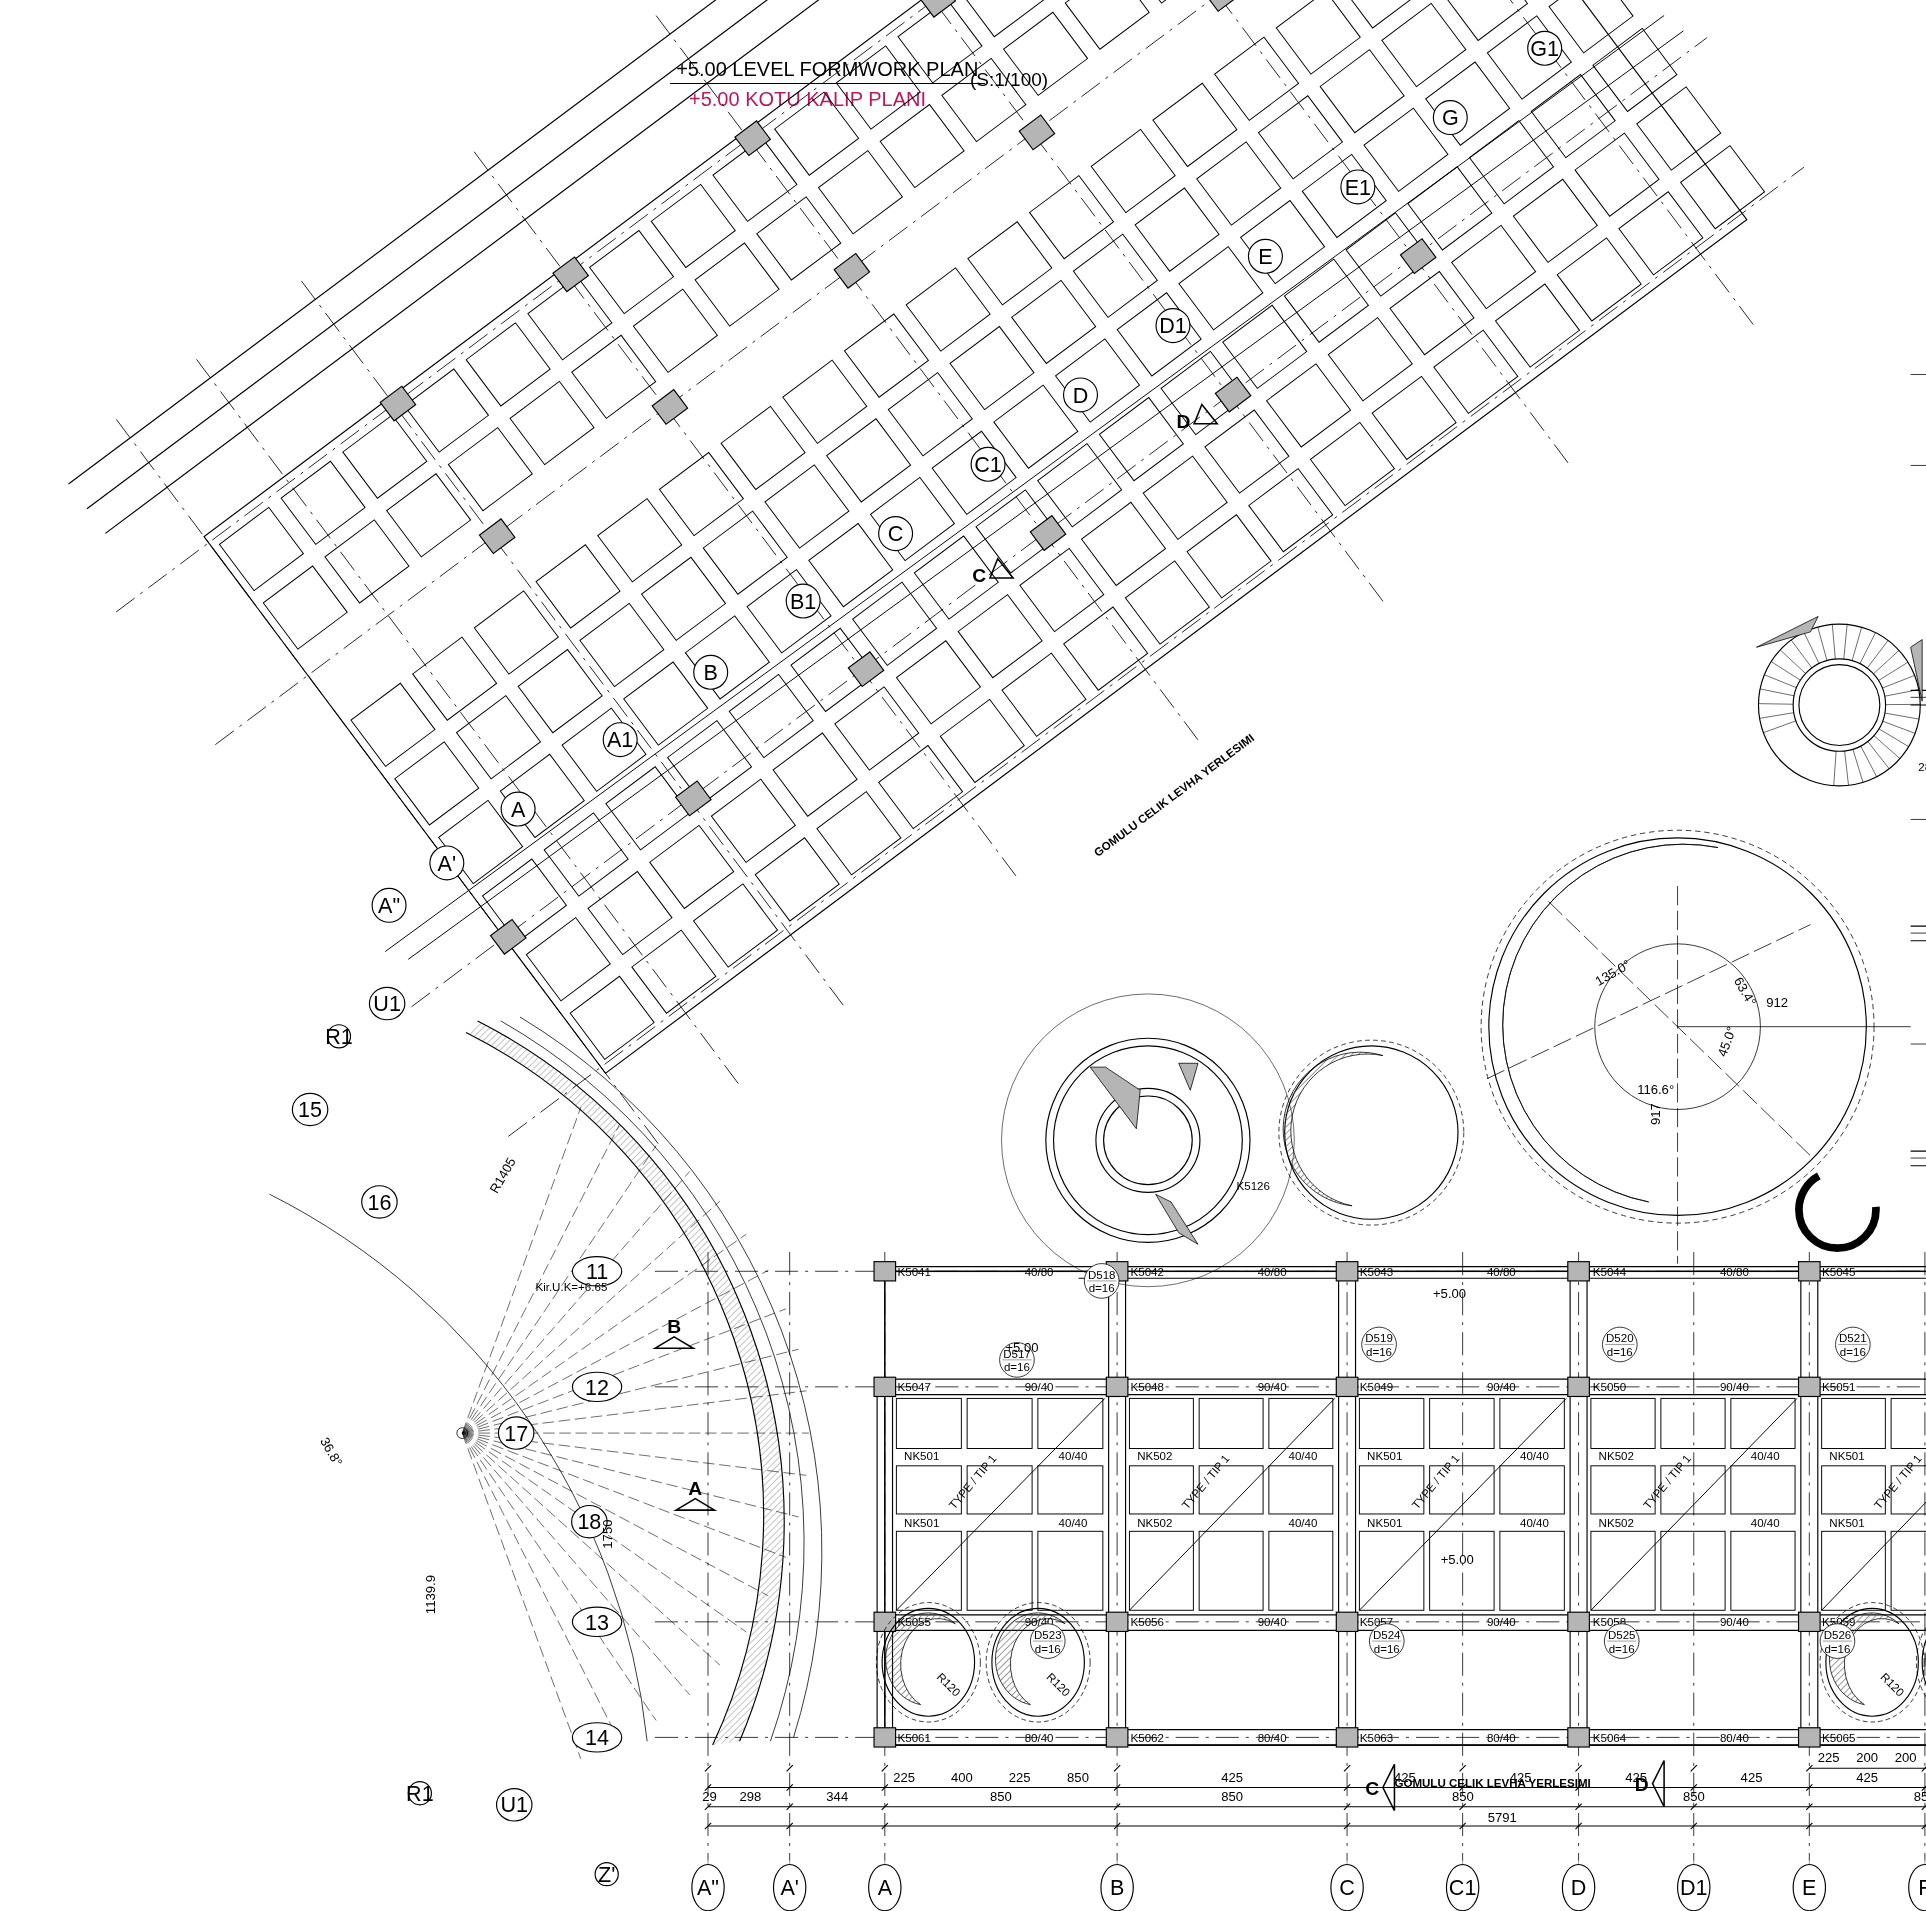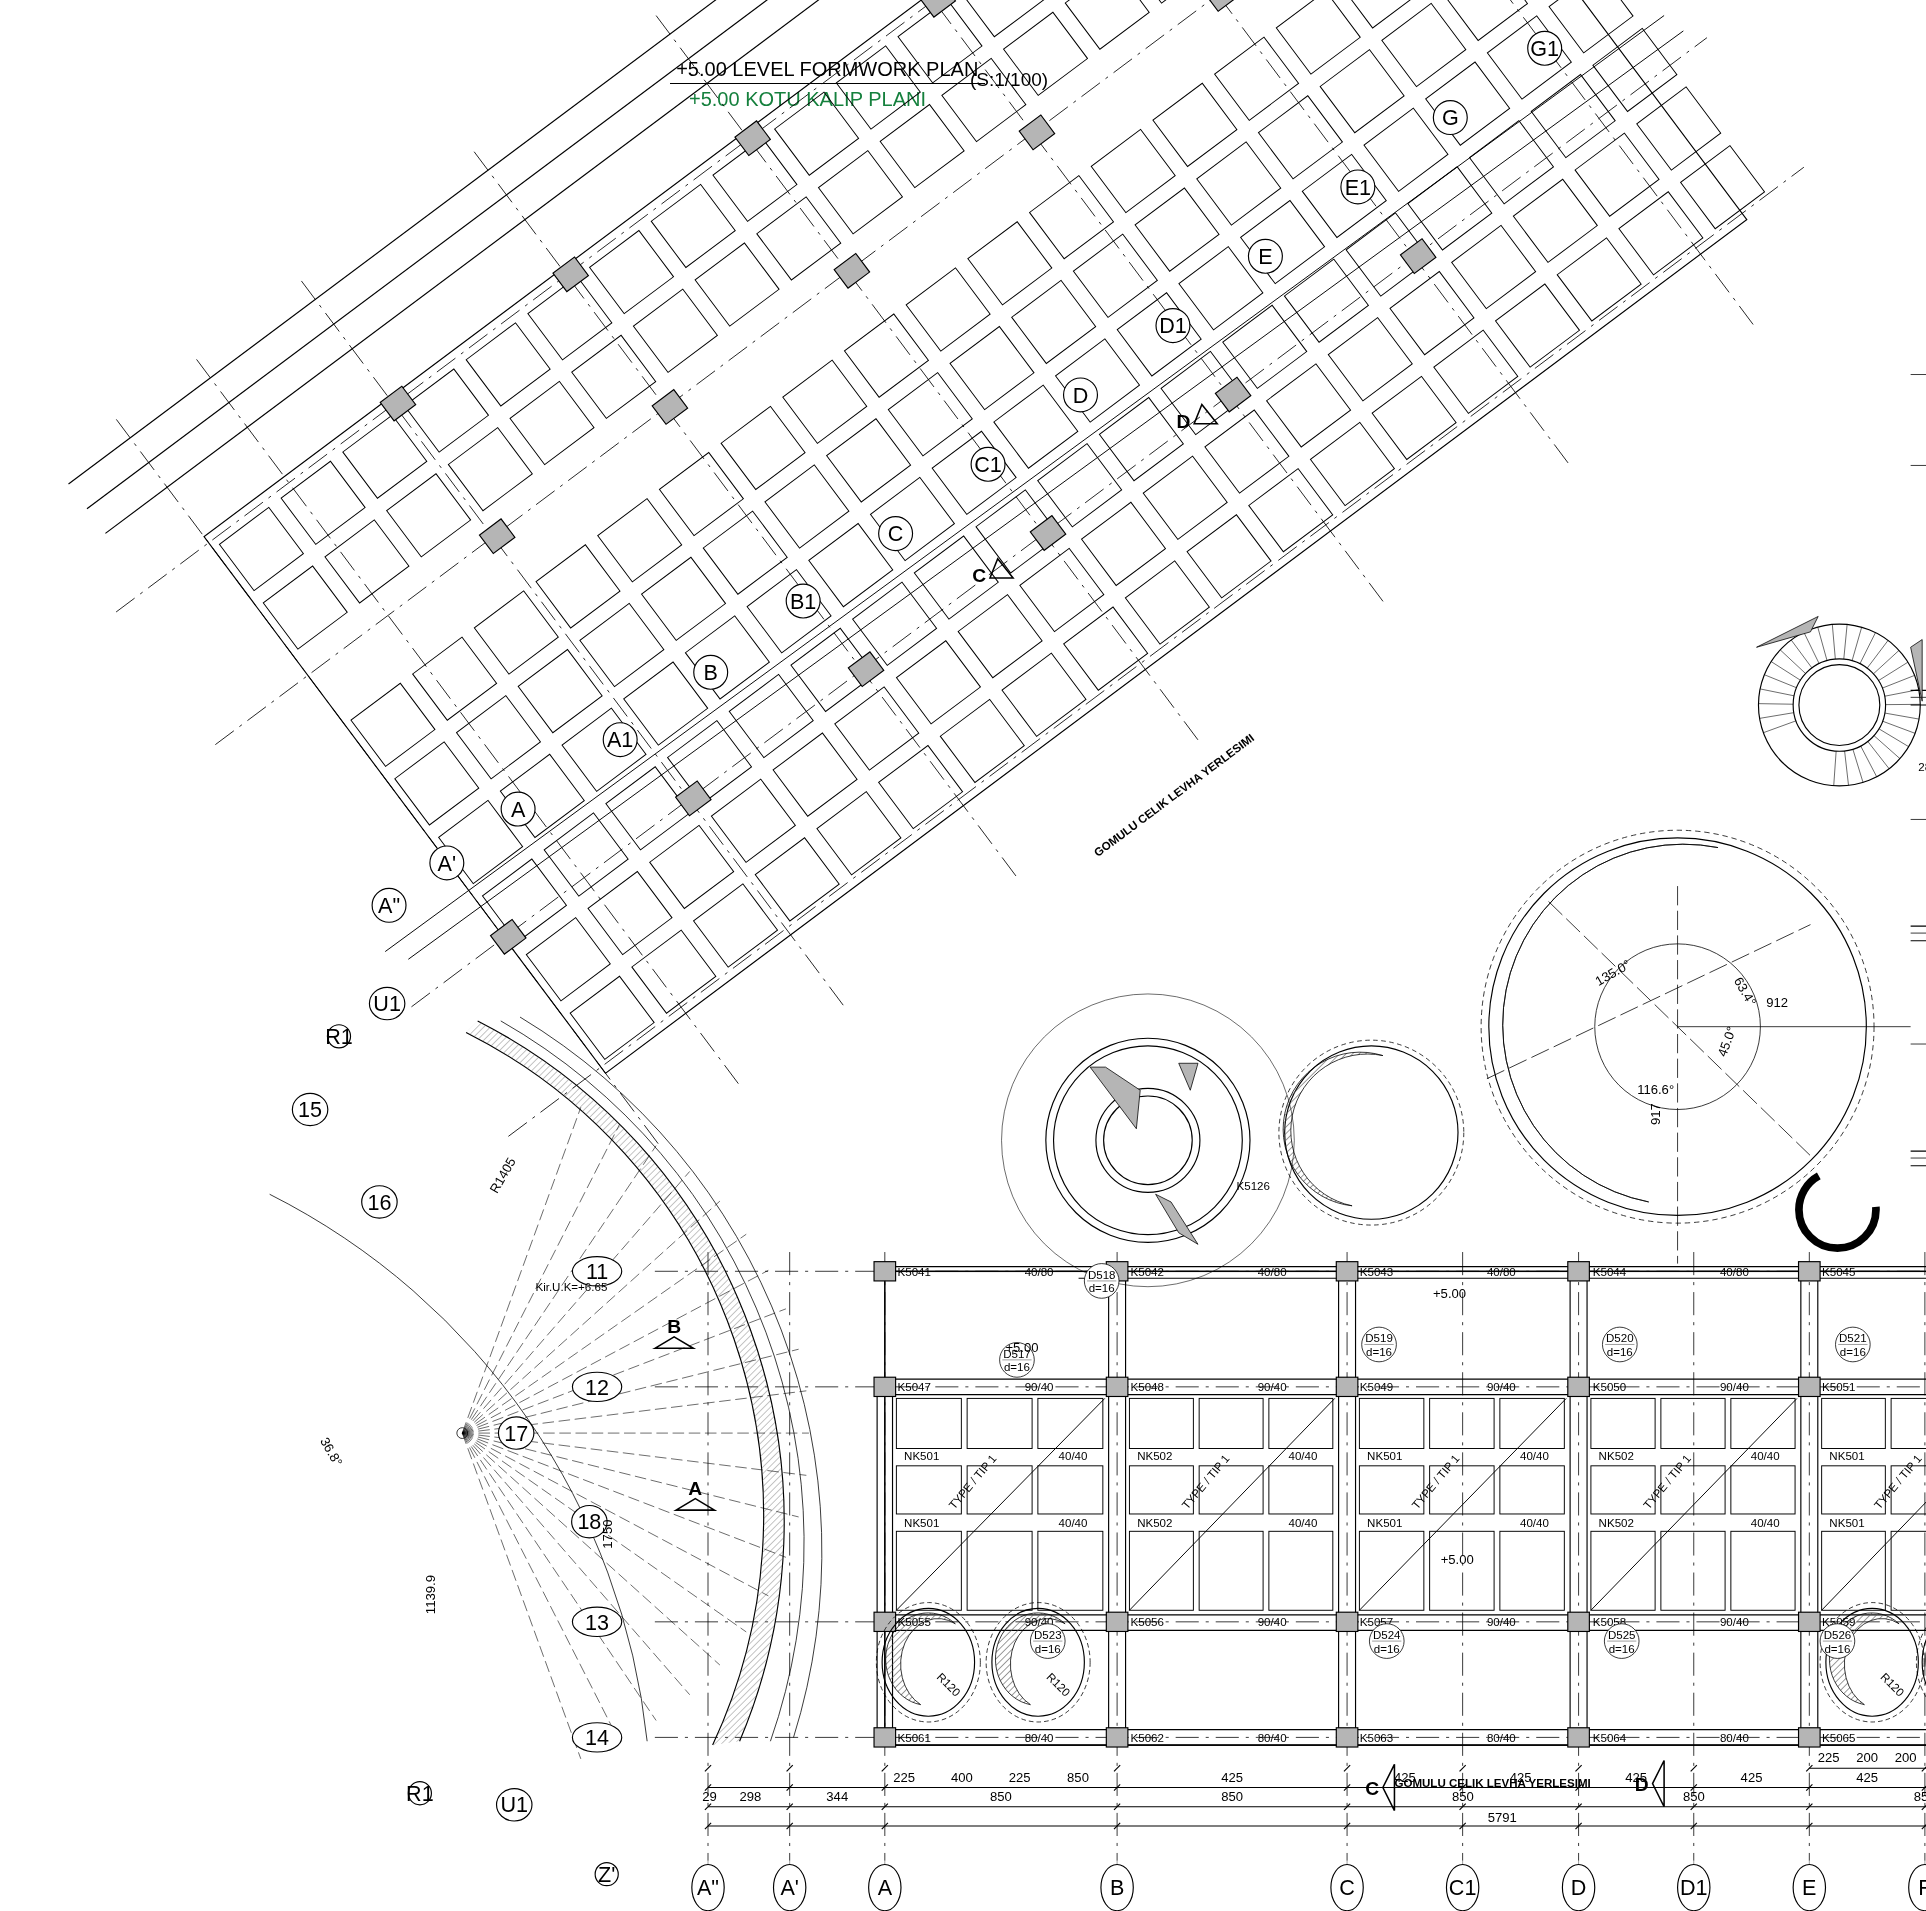--- a/index.html
+++ b/index.html
@@ -1,20 +1,20 @@
 <!DOCTYPE html>
 <html style="font-size:6.2px"><head>
 <meta charset="utf-8">
 <style>
   html,body{margin:0;padding:0;background:#fff;}
   body{width:2703px;height:1912px;overflow:hidden;position:relative;font-family:"Liberation Sans",sans-serif;}
   #sheet{position:absolute;left:0;top:0;}
   .title-block{position:absolute;left:670px;top:58px;}
   .title-main{font-family:"Liberation Sans",sans-serif;font-size:20px;color:#000;padding:0 6.2px 2.3px 6.2px;border-bottom:1.9px solid #000;display:inline-block;letter-spacing:0px;}
-  .title-sub{font-family:"Liberation Sans",sans-serif;font-size:20px;color:#15803d;margin-left:19px;margin-top:3.9px;}
+  .title-sub{font-family:"Liberation Sans",sans-serif;font-size:20px;color:#be185d;margin-left:19px;margin-top:3.9px;}
   .title-scale{position:absolute;left:300px;top:10.8px;font-size:19px;font-family:"Liberation Sans",sans-serif;}
   svg text{font-family:"Liberation Sans",sans-serif;}
   .dim{font-size:34px;fill:#000;}
   .lbl{font-size:30px;fill:#000;}
   .bubble-txt{font-size:56px;fill:#000;}
 </style>
 </head>
 <body>
 
 <div class="title-block">

